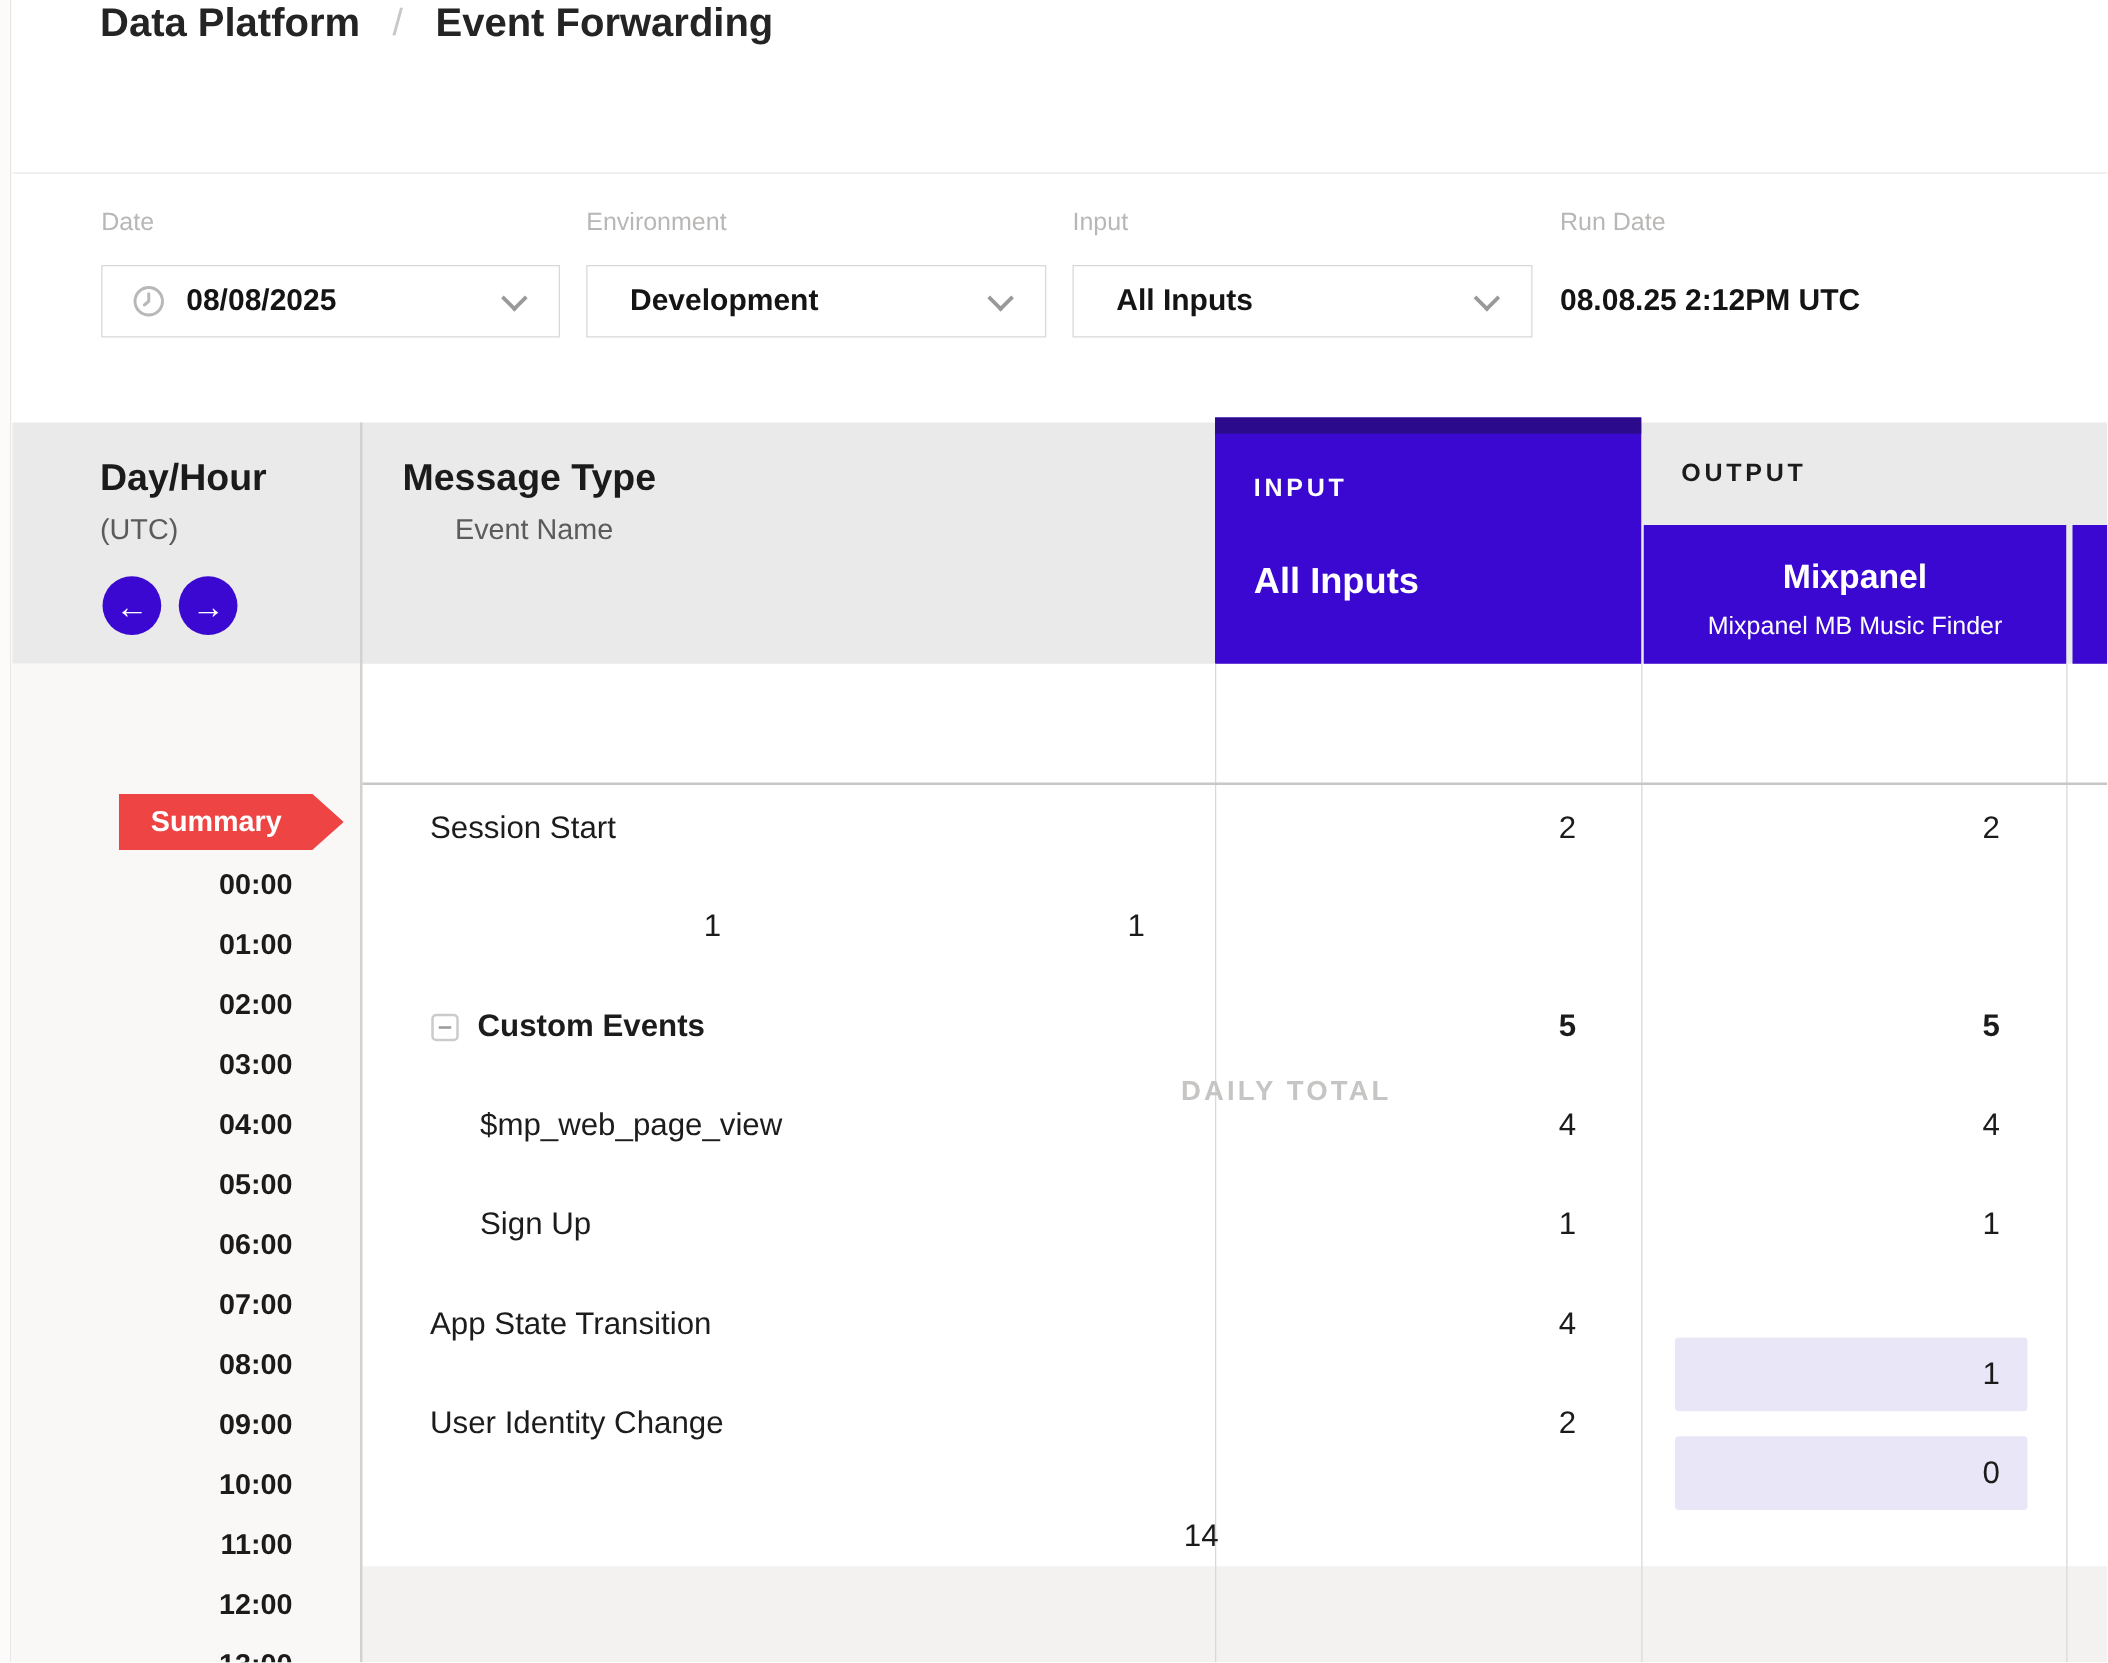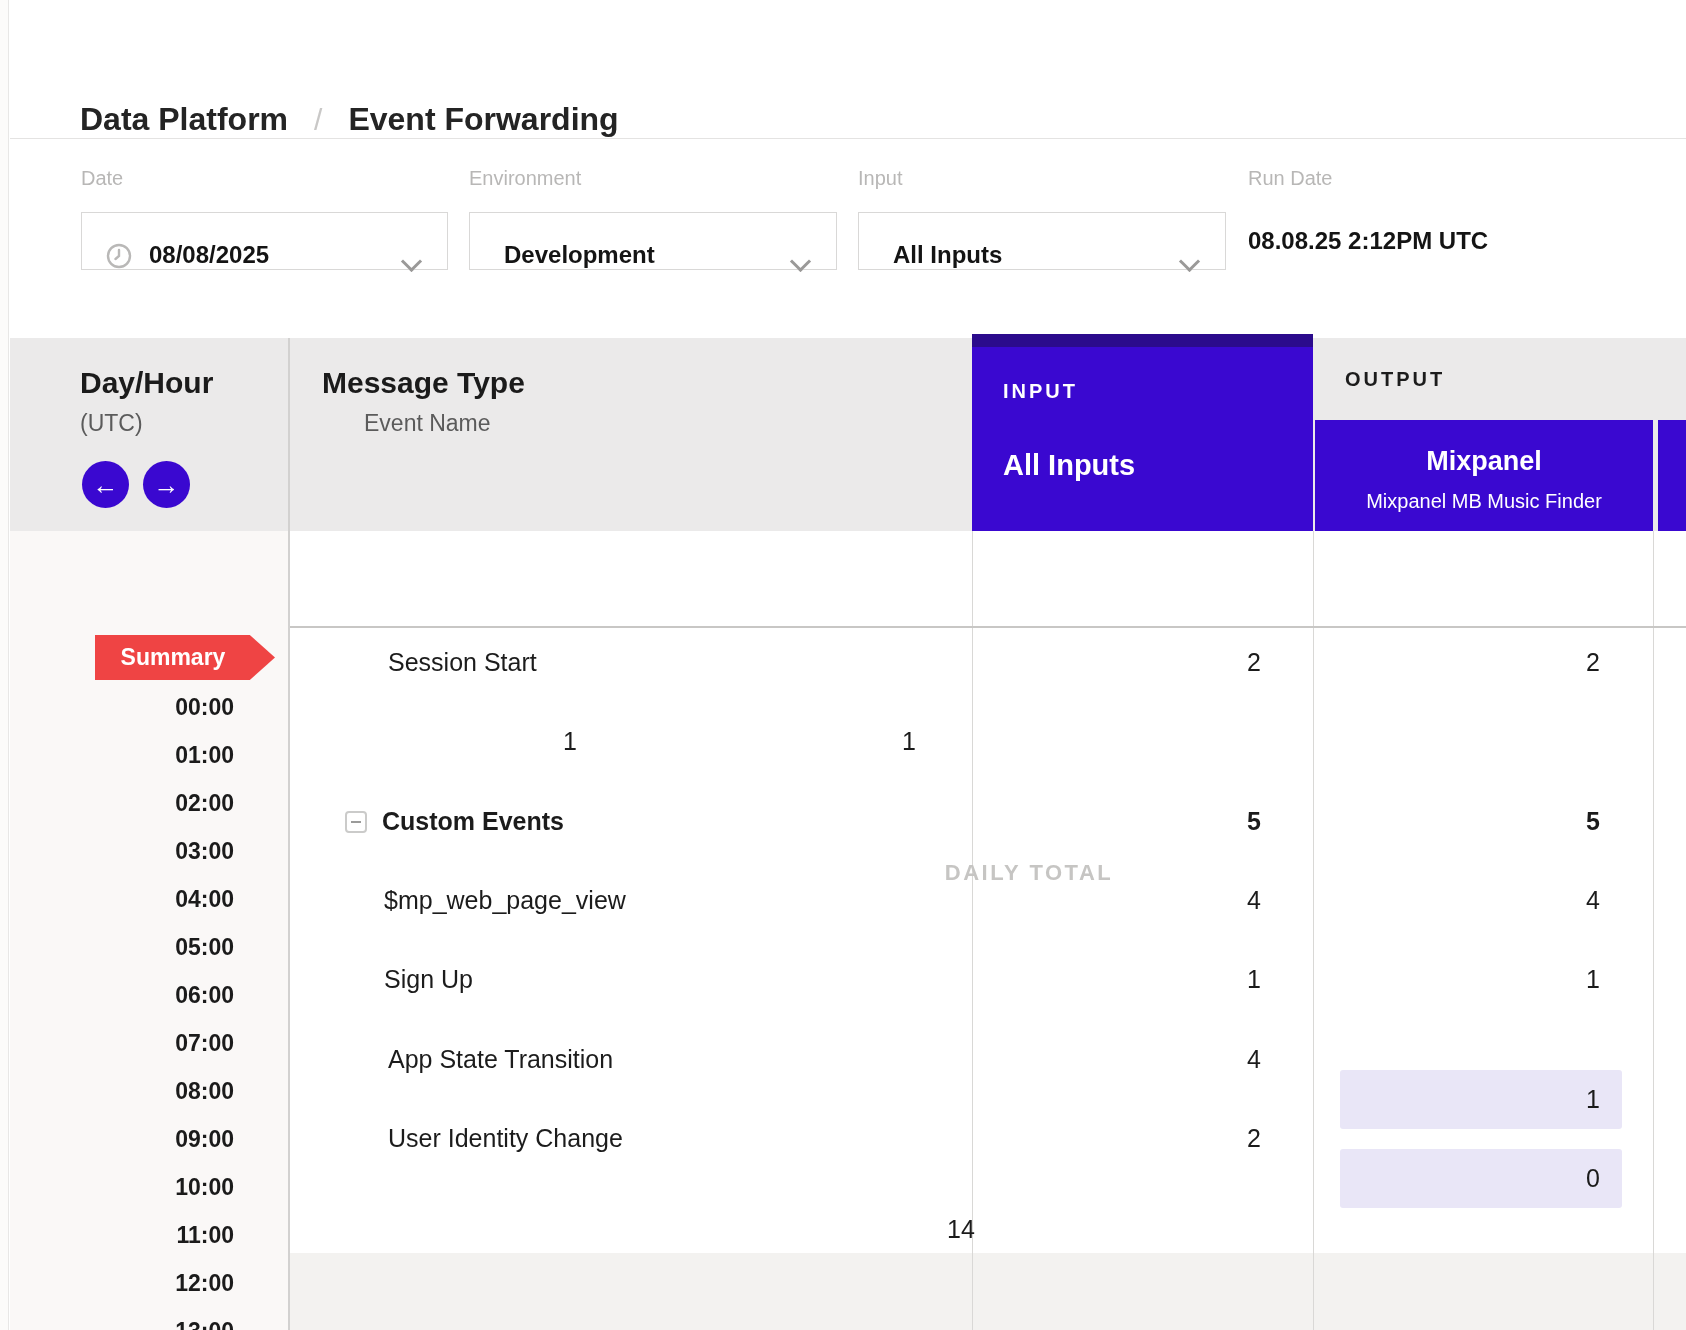--- a/index.html
+++ b/index.html
@@ -8,29 +8,29 @@
     position:relative; width:1686px; height:1330px; overflow:hidden;
     font-family:"Liberation Sans", sans-serif; color:#1b1b1b; background:#ffffff;
   }
   
   .gutter { position:absolute; left:0; top:0; width:9px; height:1330px;
             background:#fcfbfa; border-right:1px solid #e8e7e6; }
 
   
   .topbar { position:absolute; left:10px; right:0; top:0; height:139px;
             background:#fff; border-bottom:1px solid #e4e3e2;
-            display:flex; align-items:flex-end; }
+            display:flex; align-items:flex-start; }
   .breadcrumb { display:flex; align-items:center; margin-left:70px; font-size:32px; font-weight:600; color:#242424; }
   .crumb-sep { margin:0 26px; font-size:30px; font-weight:300; color:#c9c8c7; }
 
   
   .filterbar { position:absolute; left:10px; right:0; top:139px; height:199px; background:#fff; }
   .f-label { position:absolute; top:28px; font-size:20px; color:#b8b7b6; }
   .f-box { position:absolute; top:73px; height:58px; background:#fff;
-           border:1px solid #d9d8d7; display:flex; align-items:flex-end; }
+           border:1px solid #d9d8d7; display:flex; align-items:center; }
   .f-value { font-size:24px; font-weight:700; color:#141414; }
   .chev { width:15px; height:15px; border-right:3px solid #9a9998; border-bottom:3px solid #9a9998;
           transform:rotate(45deg); margin-left:auto; margin-right:28px; margin-top:-6px; }
   .rundate { position:absolute; top:73px; height:58px; display:flex; align-items:center;
              font-size:24px; font-weight:700; color:#141414; }
 
   
   .band { position:absolute; left:10px; right:0; top:338px; height:193px; background:#ebeaea; }
   .col-title { position:absolute; font-size:30px; font-weight:700; color:#1b1b1b; }
   .col-sub   { position:absolute; font-size:23px; color:#5b5b5b; }
@@ -60,21 +60,21 @@
   .hline-total { position:absolute; left:290px; right:0; top:626px; height:2px; background:#c8c7c5; }
   .hour-item { position:absolute; left:0; width:288px; }
   .hour-item span { position:absolute; right:54px; font-size:23px; font-weight:700; color:#1b1b1b; }
   .summary-flag { position:absolute; left:95px; top:635px; width:180px; height:45px;
                   background:#ef4444; color:#fff; font-size:23px; font-weight:700;
                   display:flex; align-items:center; justify-content:center; padding-right:24px;
                   clip-path:polygon(0 0, 86% 0, 100% 50%, 86% 100%, 0 100%); }
 
   
   .grid-row { position:absolute; left:288px; right:0; height:79px; display:flex; align-items:center; }
-  .c-name  { flex:0 0 684px; display:flex; align-items:center; font-size:25px; color:#1c1c1c; padding-left:100px; }
+  .c-name  { flex:0 0 684px; display:flex; align-items:center; font-size:25px; color:#1c1c1c; padding-left:56px; }
   .c-name.lvl1 { padding-left:96px; }
   .c-name.parent { padding-left:57px; font-weight:700; }
   .c-in  { flex:0 0 341px; text-align:right; padding-right:52px; font-size:25px; }
   .c-out { flex:0 0 340px; text-align:right; padding-right:53px; font-size:25px; position:relative; }
   .c-out.hl { padding-right:0; }
   .hl-chip { position:absolute; left:27px; right:31px; top:10px; height:59px; border-radius:3px;
              background:#e9e6f7; line-height:59px; text-align:right; padding-right:22px; font-size:25px; }
   .bold-vals .c-in, .bold-vals .c-out { font-weight:700; }
 
   .total-row { position:absolute; left:288px; right:0; top:531px; height:95px; display:flex; align-items:center;flex-direction:column; }

